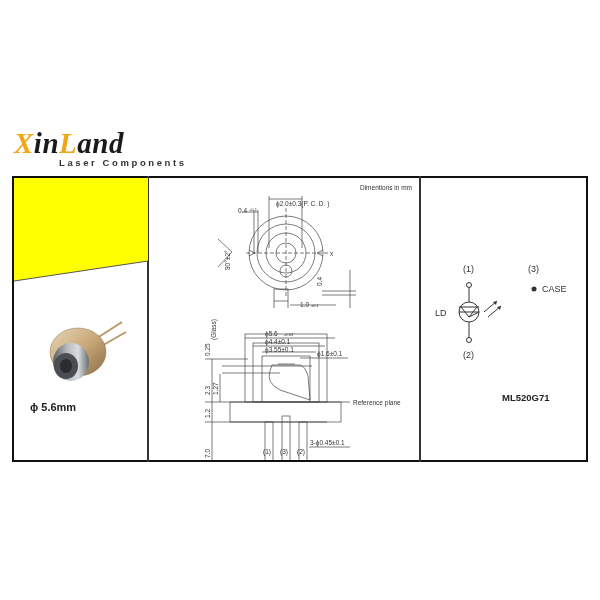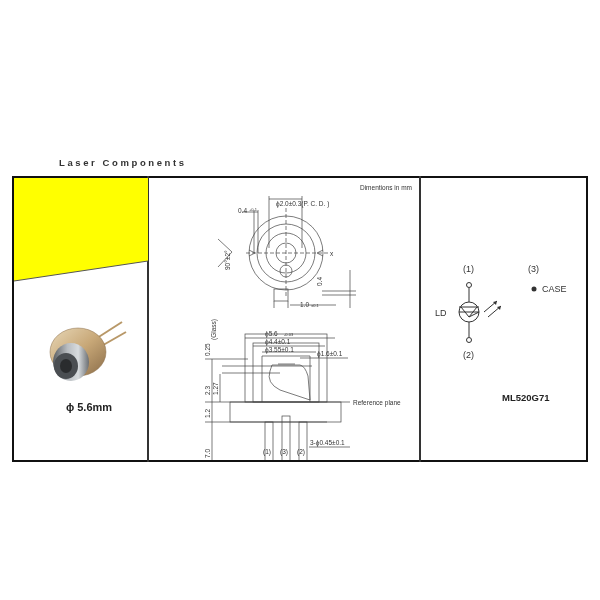--- a/index.html
+++ b/index.html
@@ -6,31 +6,34 @@
   body { width:600px; height:600px; position:relative; overflow:hidden; font-family:"Liberation Sans", sans-serif; }
   .logo { position:absolute; left:14px; top:128px; width:150px; height:40px; }
   .logo-main { position:absolute; left:0; top:0; font-family:"Liberation Serif", serif; font-style:italic; font-weight:bold; font-size:29px; letter-spacing:0.5px; line-height:30px; white-space:nowrap; }
   .logo-main .o { color:#f0a818; }
   .logo-main .k { color:#1a1a1a; }
   .logo-sub { position:absolute; left:1px; top:29px; font-size:9.5px; font-weight:bold; color:#333; letter-spacing:2.6px; white-space:nowrap;padding-left:44px; }
   .frame { position:absolute; left:12px; top:176px; width:576px; height:286px; border:2px solid #111; box-sizing:border-box; }
   .divider { position:absolute; top:176px; height:286px; width:1.5px; background:#333; }
   .yellow { position:absolute; left:14px; top:178px; width:134px; height:104px; }
   .photo { position:absolute; left:38px; top:318px; width:92px; height:76px; }
-  .phi-label { position:absolute; left:30px; top:401px; width:118px; text-align:center; font-size:11px; font-weight:bold; color:#222; }
+  .phi-label { position:absolute; left:30px; top:401px; width:118px; font-size:11px; font-weight:bold; color:#222; }
   .drawing { position:absolute; left:150px; top:178px; width:270px; height:282px; }
   .dim-title { position:absolute; right:8px; top:6px; font-size:6.5px; color:#333; }
   .schem { position:absolute; left:421px; top:178px; width:165px; height:282px; }
   .model { position:absolute; left:478px; top:392px; font-size:9.5px; font-weight:bold; color:#222;padding-left:24px; }
   svg text { font-family:"Liberation Sans", sans-serif; }
 </style>
 </head>
 <body>
 
 <div class="logo">
+  <div class="logo-main">
+    <span class="o">X</span><span class="k">in</span><span class="o">L</span><span class="k">and</span>
+  </div>
   <div class="logo-sub">Laser Components</div>
 </div>
 
 <div class="frame"></div>
 <div class="divider" style="left:147px"></div>
 <div class="divider" style="left:419px"></div>
 
 <svg class="yellow" viewBox="0 0 134 104">
   <polygon points="0,0 134,0 134,83 0,103" fill="#ffff00"></polygon>
   <line x1="0" y1="103" x2="134" y2="83" stroke="#555" stroke-width="1"></line>

